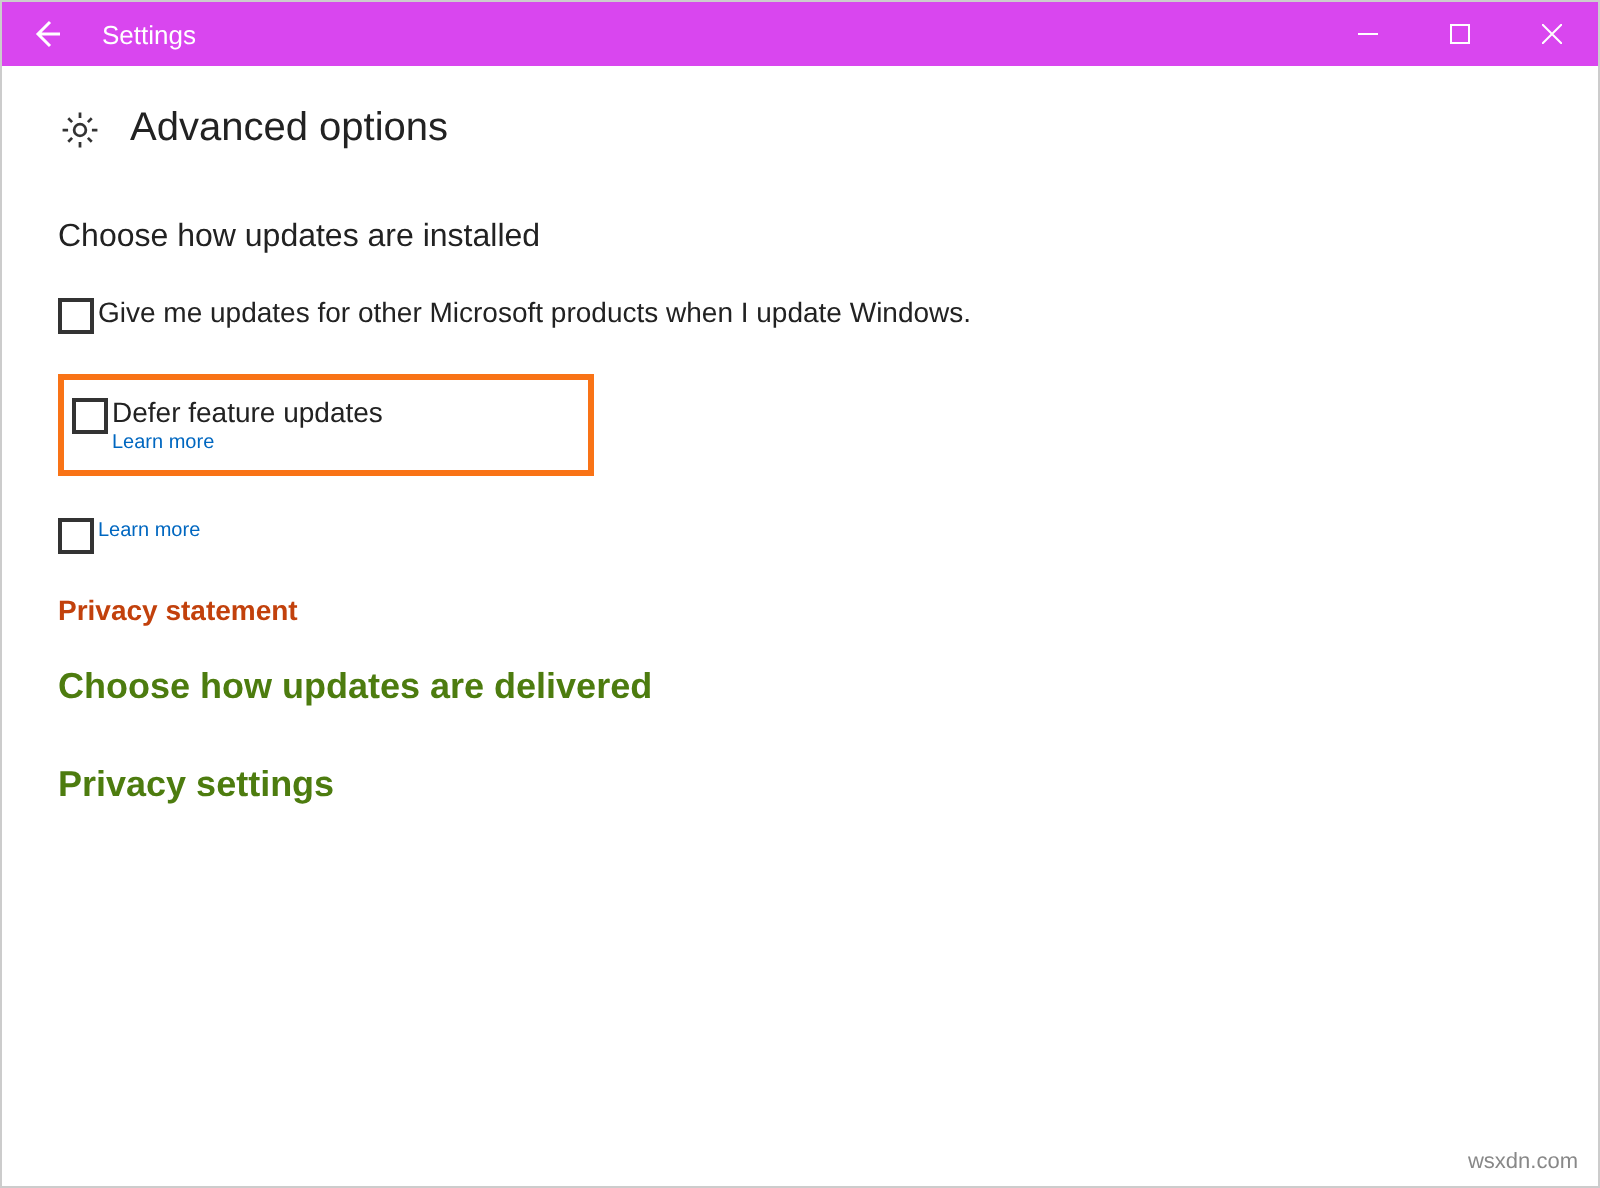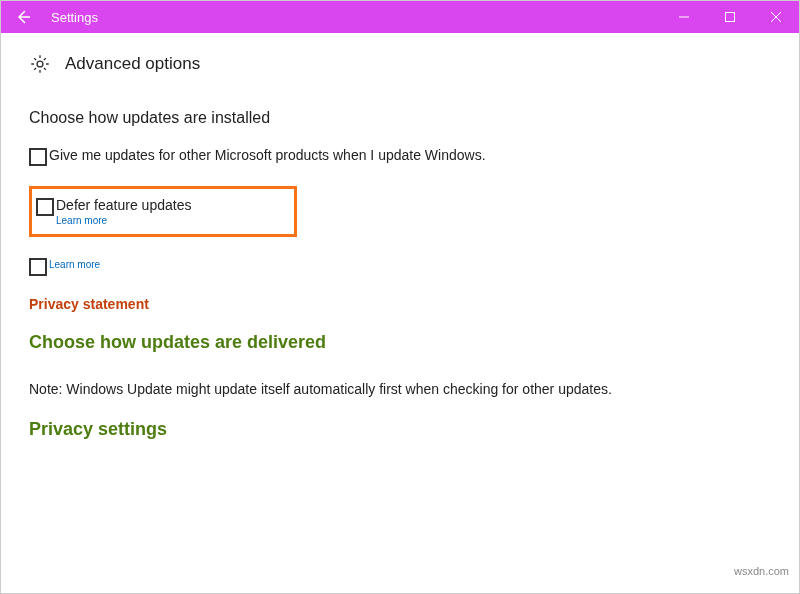--- a/index.html
+++ b/index.html
@@ -49,21 +49,21 @@
       padding: 20px 28px;
     }
     .page-header {
       display: flex;
       align-items: center;
       gap: 14px;
       margin-bottom: 34px;
     }
     .gear { width: 22px; height: 22px; }
     .page-title {
-      font-size: 17px;
+      font-size: 20px;
       font-weight: 300;
       color: #222;
     }
     .section-heading {
       font-size: 16px;
       font-weight: 400;
       color: #222;
       margin-bottom: 18px;
     }
     .checkbox-row {
@@ -116,21 +116,21 @@
     }
     .highlight-box {
       border: 3px solid #f97316;
       padding: 6px 4px;
       margin-bottom: 18px;
       width: 268px;
     }
     .highlight-box .checkbox-row { margin-bottom: 0; }
     .watermark {
       position: absolute;
-      bottom: 16px;
+      bottom: 6px;
       right: 10px;
       font-size: 11px;
       color: #888;
     }
   </style>
 </head>
 <body>
 
 <div class="titlebar">
   <div class="back-btn">
@@ -188,18 +188,17 @@
     <div class="checkbox-box"></div>
     <div class="checkbox-content">
       <span class="sublink">Learn more</span>
     </div>
   </div>
 
   <span class="indented-link">Privacy statement</span>
 
   <span class="standalone-link">Choose how updates are delivered</span>
 
-  <div class="note-text">Note: Windows Update might update itself automatically first when checking for other updates.</div>
 
   <span class="standalone-link">Privacy settings</span>
 </div>
 
 <div class="watermark">wsxdn.com</div>
 
 </body></html>

